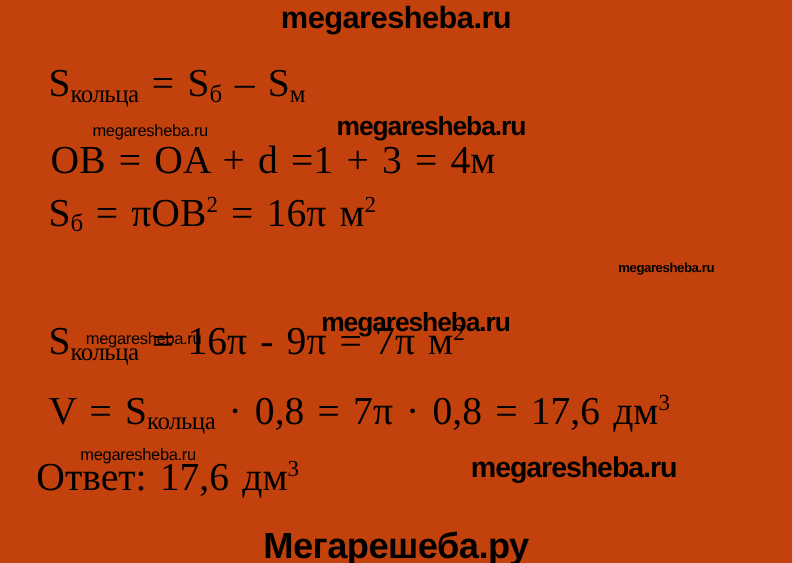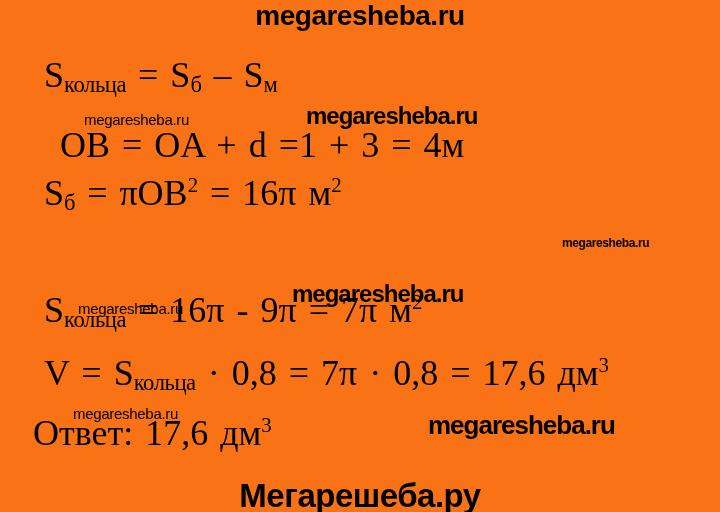--- a/index.html
+++ b/index.html
@@ -1,21 +1,21 @@
 <!DOCTYPE html>
 <html><head>
 <meta charset="utf-8">
 <style>
   * { margin: 0; padding: 0; box-sizing: border-box; }
   html, body { background: #ffffff; }
   .canvas {
     position: relative;
     width: 720px;
     height: 512px;
-    background: #f97316;
+    background: #c2410c;
     color: #000000;
     overflow: hidden;
     font-family: "Liberation Serif", serif;
     padding-left: 16px;
   }
   .formula {
     position: absolute;
     font-family: "Liberation Serif", serif;
     font-size: 36px;
     line-height: 1;
@@ -72,21 +72,21 @@
   <div class="wm wm-title" style="top:2px;">megaresheba.ru</div>
 
   <div class="formula" style="left:44px; top:57px;">
     <span>S</span><sub>кольца</sub><span> = S</span><sub>б</sub><span> – S</span><sub>м</sub>
   </div>
 
   <div class="wm wm-sm" style="left:84px; top:112px;">megaresheba.ru</div>
 
   <div class="wm wm-bold" style="left:306px; top:104px;">megaresheba.ru</div>
 
-  <div class="formula" style="left:60px; top:127px;">
+  <div class="formula" style="left:46px; top:127px;">
     <span>OB = OA + d =1 + 3 = 4м</span>
   </div>
 
   <div class="formula" style="left:44px; top:175px;">
     <span>S</span><sub>б</sub><span> = πOB</span><sup>2</sup><span> = 16π м</span><sup>2</sup>
   </div>
 
   <div class="wm wm-bold-sm" style="left:562px; top:237px;">megaresheba.ru</div>
 
 

